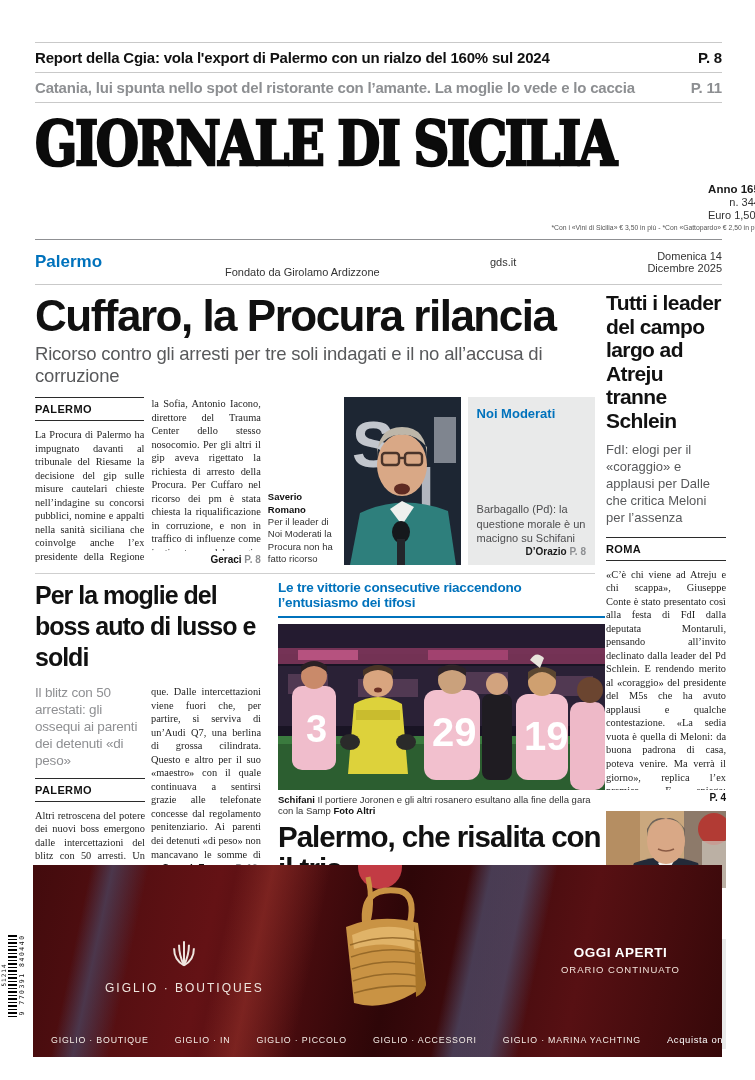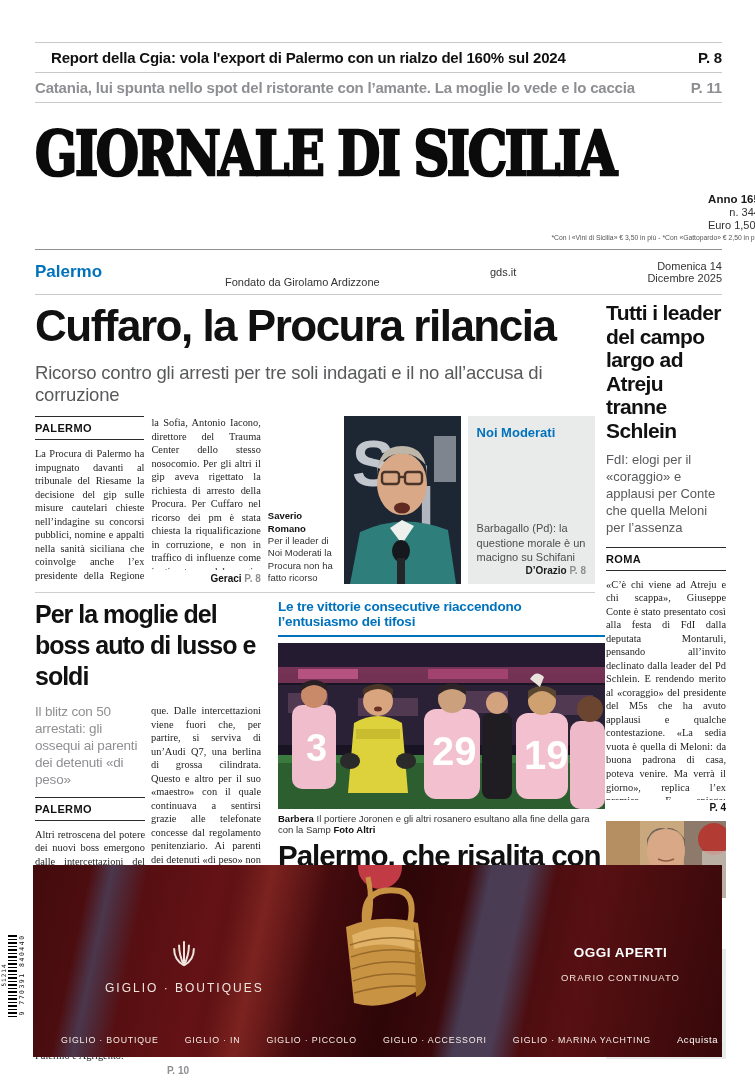--- a/index.html
+++ b/index.html
@@ -7,26 +7,26 @@
   body { font-family:"Liberation Sans", sans-serif; color:#1a1a1a; }
   .page { position:relative; width:755px; height:1080px; background:#fff; overflow:hidden; }
   .content { margin:0 33px 0 35px; }
 
   
   .top-strip { margin-top:42px; }
   .strip-row { display:flex; justify-content:space-between; align-items:center;
     border-top:1px solid #c9c9c9; padding:6px 0 6px; font-weight:bold; font-size:15px; letter-spacing:-0.2px; }
   .strip-row:last-child { border-bottom:1px solid #c9c9c9; }
   .strip-blue { color:#0072bc; }
-  .strip-black { color:#111;margin-left:16px; }
+  .strip-black { color:#111; }
   .strip-gray { color:#8d8f92; }
   .strip-page { font-weight:bold; white-space:nowrap; margin-left:12px; }
 
   
-  .masthead { display:flex; align-items:flex-start; margin-top:16px; }
+  .masthead { display:flex; align-items:flex-start; margin-top:6px; }
   .mast-left { flex:1; }
   .mast-title { font-family:"DejaVu Serif", serif; font-weight:bold; font-size:62px; line-height:70px;
     letter-spacing:-3px; color:#0b0b0b; -webkit-text-stroke:2.6px #0b0b0b;
     transform:scaleX(0.80); transform-origin:left top; white-space:nowrap; }
   .mast-info { text-align:right; margin-top:4px; line-height:1.15; }
   .mast-info .anno { font-weight:bold; font-size:11.5px; }
   .mast-info .num, .mast-info .price { font-size:11px; color:#333; }
   .mast-info .note { font-size:6.8px; color:#555; margin-top:2px; }
 
   
@@ -37,21 +37,21 @@
   .site { font-size:11px; color:#333; width:130px; }
   .pubdate { font-size:11px; color:#333; flex:1; text-align:right; }
 
   
   .main { display:flex; margin-top:4px; }
   .main-left { width:560px; }
   .vrule { width:1px; background:#cfcfcf; margin:4px 5px 0 6px; }
   .main-right { flex:1; padding-top:2px; }
 
   .lead-headline { font-size:44px; line-height:50px; font-weight:bold; letter-spacing:-1.5px; color:#111; margin-top:2px; }
-  .lead-subhead { font-size:18.5px; color:#58595b; letter-spacing:-0.2px; margin-top:11px; }
+  .lead-subhead { font-size:18.5px; color:#58595b; letter-spacing:-0.2px; margin-top:2px; }
 
   .kicker { font-size:11px; font-weight:bold; letter-spacing:0.4px; color:#111;
     border-top:1.5px solid #2b2b2b; border-bottom:1px solid #2b2b2b; padding:5px 0 5px; margin-bottom:7px; }
   .serif { font-family:"Liberation Serif", serif; font-size:10.4px; line-height:1.3; text-align:justify; color:#1e1e1e; }
   .byline { text-align:right; font-size:10px; margin-top:3px; }
   .byline b { color:#111; }
   .byline .pg { color:#8d8f92; font-weight:bold; }
 
   .lead-row { display:flex; margin-top:10px; height:168px; }
   .lead-col { width:113px; overflow:hidden; }
@@ -113,24 +113,24 @@
       linear-gradient(102deg, rgba(70,90,130,0) 60%, rgba(80,100,140,0.55) 63%, rgba(80,100,140,0.55) 68%, rgba(60,70,100,0) 72%),
       linear-gradient(102deg, rgba(160,50,45,0) 28%, rgba(170,60,50,0.45) 33%, rgba(140,40,38,0) 41%),
       linear-gradient(102deg, rgba(60,80,120,0) 8%, rgba(70,95,135,0.5) 11%, rgba(60,80,120,0) 16%),
       linear-gradient(102deg, #420b0d 0%, #641215 26%, #2e0608 52%, #571013 78%, #360809 100%);
   }
   .ad-left { position:absolute; left:72px; top:72px; text-align:center; color:#efe6df; }
   .ad-left .tulip { color:#efe6df; }
   .ad-brand { font-size:12px; letter-spacing:2px; margin-top:6px; white-space:nowrap; }
   .ad-right { position:absolute; right:42px; top:80px; text-align:center; color:#fff; }
   .ad-open1 { font-weight:bold; font-size:13.5px; letter-spacing:0.5px; }
-  .ad-open2 { font-size:9.5px; letter-spacing:1px; margin-top:12px; color:#f2e3da; }
+  .ad-open2 { font-size:9.5px; letter-spacing:1px; margin-top:4px; color:#f2e3da; }
   .ad-bag { position:absolute; left:50%; top:0; transform:translateX(-50%); }
   .ad-stores { position:absolute; left:0; right:0; bottom:12px; display:flex; align-items:center;
-    padding:0 28px; color:#f4ece6; font-size:8.8px; letter-spacing:0.8px; white-space:nowrap; }
+    padding:0 18px; color:#f4ece6; font-size:8.8px; letter-spacing:0.8px; white-space:nowrap; }
   .ad-stores span { margin-right:26px; }
   .ad-online { margin-left:auto; margin-right:0 !important; font-size:9.5px; letter-spacing:0.6px; color:#fff; }
 
   
   .barcode { position:absolute; left:-37px; top:962px; width:100px; height:26px;
     transform:rotate(-90deg); display:flex; flex-direction:column; align-items:center; }
   .barcode .sm { font-family:"DejaVu Sans Mono", monospace; font-size:6px; letter-spacing:1px; color:#111; }
   .barcode .bars { width:84px; height:13px; margin:1px 0;
     background:repeating-linear-gradient(90deg,#000 0 1.5px,#fff 1.5px 3px,#000 3px 5.5px,#fff 5.5px 7px); }
   .barcode .nm { font-family:"DejaVu Sans Mono", monospace; font-size:6.5px; letter-spacing:1.5px; color:#111; }
@@ -303,33 +303,33 @@
                 <rect x="238" y="70" width="52" height="86" rx="12" fill="#f2c0ce"></rect>
                 <circle cx="264" cy="58" r="14" fill="#cfa070"></circle>
                 <path d="M250,56 Q264,40 278,56 L278,48 Q264,38 250,48 Z" fill="#5a4630"></path>
                 <text x="246" y="126" font-family="Liberation Sans" font-weight="bold" font-size="40" fill="#fff">19</text>
 
                 <rect x="292" y="78" width="35" height="88" rx="10" fill="#eeb9c8"></rect>
                 <circle cx="312" cy="66" r="13" fill="#6b4530"></circle>
                 <path d="M252,36 Q258,26 266,34 L262,44 Z" fill="#e8e4dc"></path>
               </svg>
             </div>
-            <div class="sport-caption"><b>Barbera</b> <span>Il portiere Joronen e gli altri rosanero esultano alla fine della gara con la Samp</span> <b>Foto Altri</b></div>
+            <div class="sport-caption"><b>Schifani</b> <span>Il portiere Joronen e gli altri rosanero esultano alla fine della gara con la Samp</span> <b>Foto Altri</b></div>
             <h2 class="sport-headline"><span>Palermo, che risalita con il tris</span><br><span>Zona promozione a soli 2 punti</span></h2>
             <div class="sport-subhead">Il rilancio dei rosanero: Monza sconfitto, classifica più corta in vetta</div>
             <div class="sport-byline"><b>A. Arena, Orifici</b> <span class="pg">P. 34-35</span></div>
           </div>
         </div>
       </div>
 
       <div class="vrule"></div>
 
       <div class="main-right">
         <h2 class="atreju-headline">Tutti i leader del campo largo ad Atreju tranne Schlein</h2>
-        <div class="atreju-subhead">FdI: elogi per il «coraggio» e applausi per Conte che quella Meloni per l’assenza</div>
+        <div class="atreju-subhead">FdI: elogi per il «coraggio» e applausi per Dalle che critica Meloni per l’assenza</div>
         <div class="kicker atreju-kicker">ROMA</div>
         <div class="serif atreju-body">«C’è chi viene ad Atreju e chi scappa», Giuseppe Conte è stato presentato così alla festa di FdI dalla deputata Montaruli, pensando all’invito declinato dalla leader del Pd Schlein. E rendendo merito al «coraggio» del presidente del M5s che ha avuto applausi e qualche contestazione. «La sedia vuota è quella di Meloni: da buona padrona di casa, poteva venire. Ma verrà il giorno», replica l’ex premier. E spiega: «L’alleanza con il Pd ci sarà solo con le nostre battaglie nel programma, poi verrà la scelta del candidato». Alla kermesse anche gli altri leader del campo largo da Renzi a Fratoianni e Bonelli, ma non la leader del Pd.</div>
         <div class="atreju-page">P. 4</div>
         <div class="conte-photo">
           <svg width="120" height="77" viewBox="0 0 120 77" preserveAspectRatio="none">
             <rect width="120" height="77" fill="#caa87e"></rect>
             <rect x="0" width="34" height="77" fill="#b58e62"></rect>
             <rect x="78" width="42" height="77" fill="#8d7a6a"></rect>
             <circle cx="108" cy="18" r="16" fill="#b23b34"></circle>
             <rect x="96" y="30" width="24" height="50" fill="#cfc8bd" opacity="0.7"></rect>

